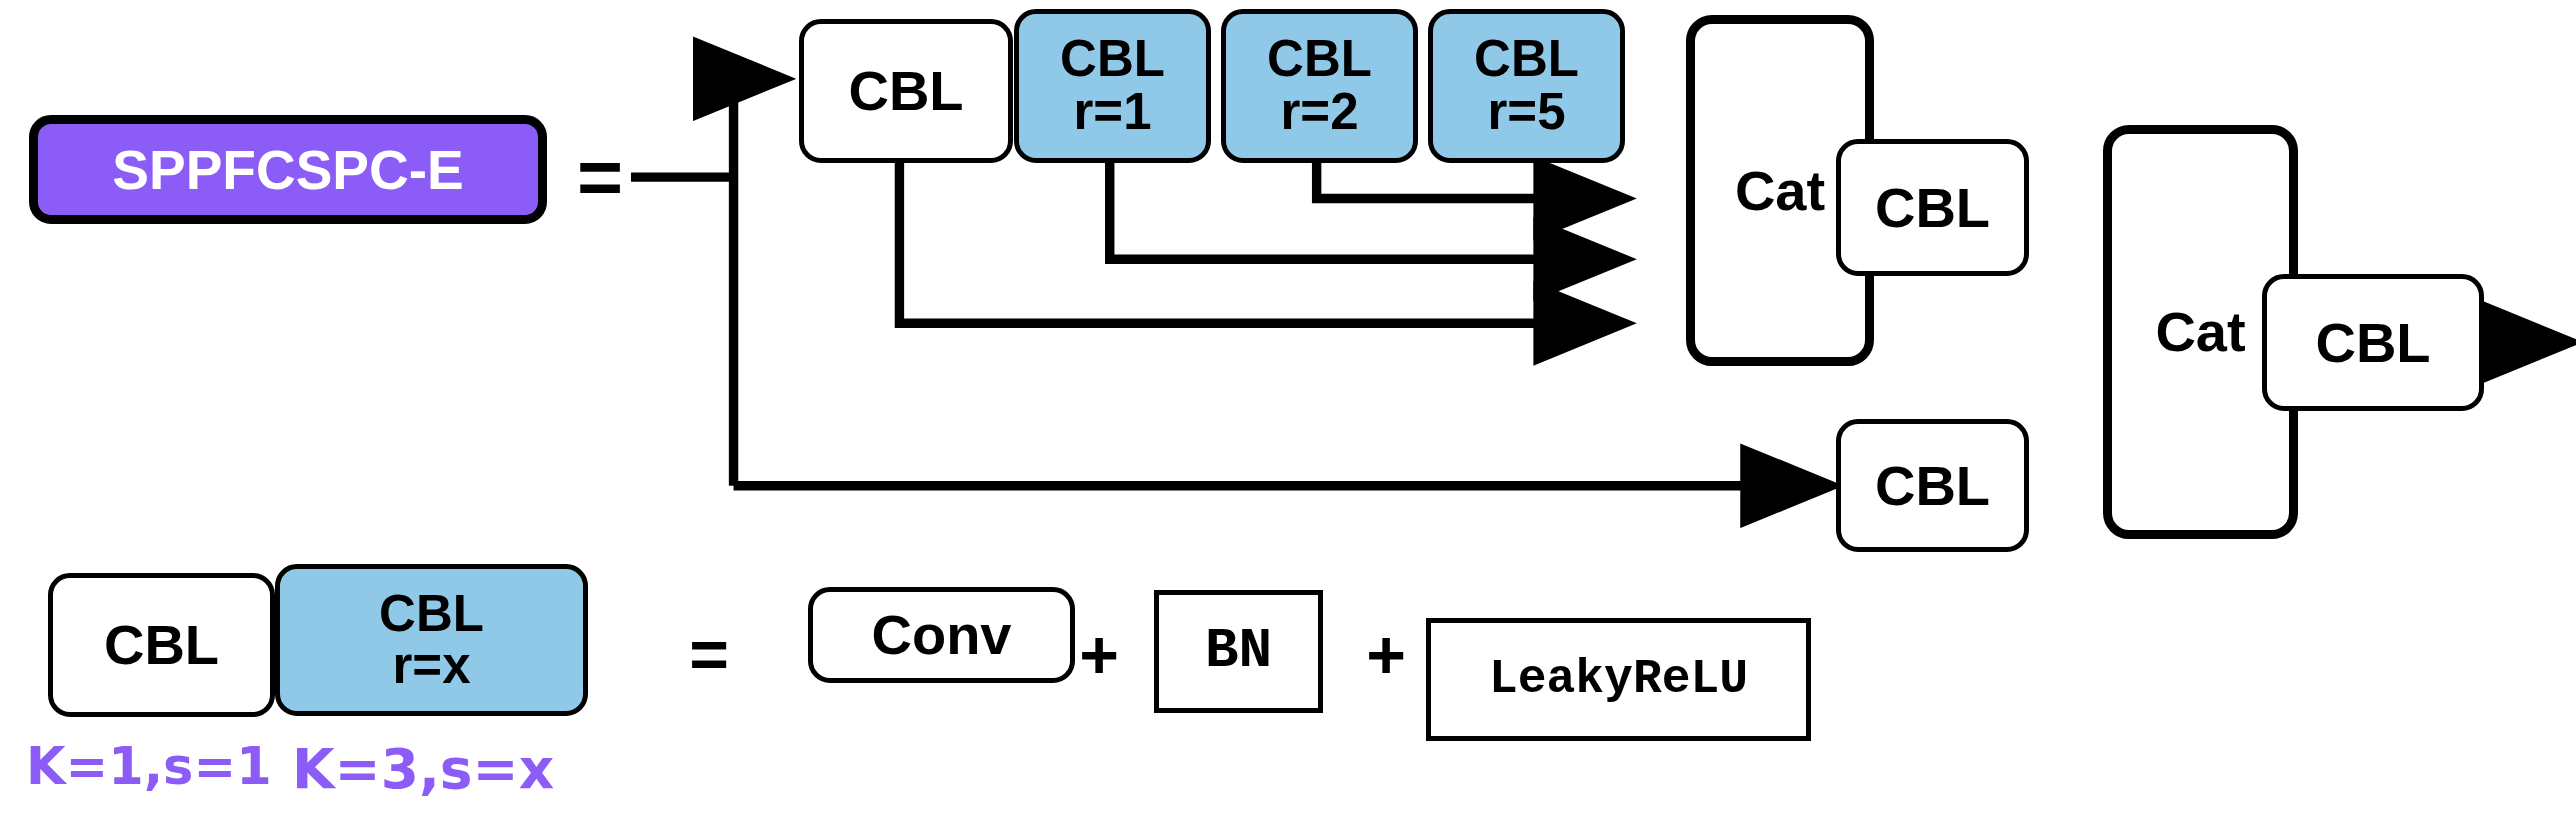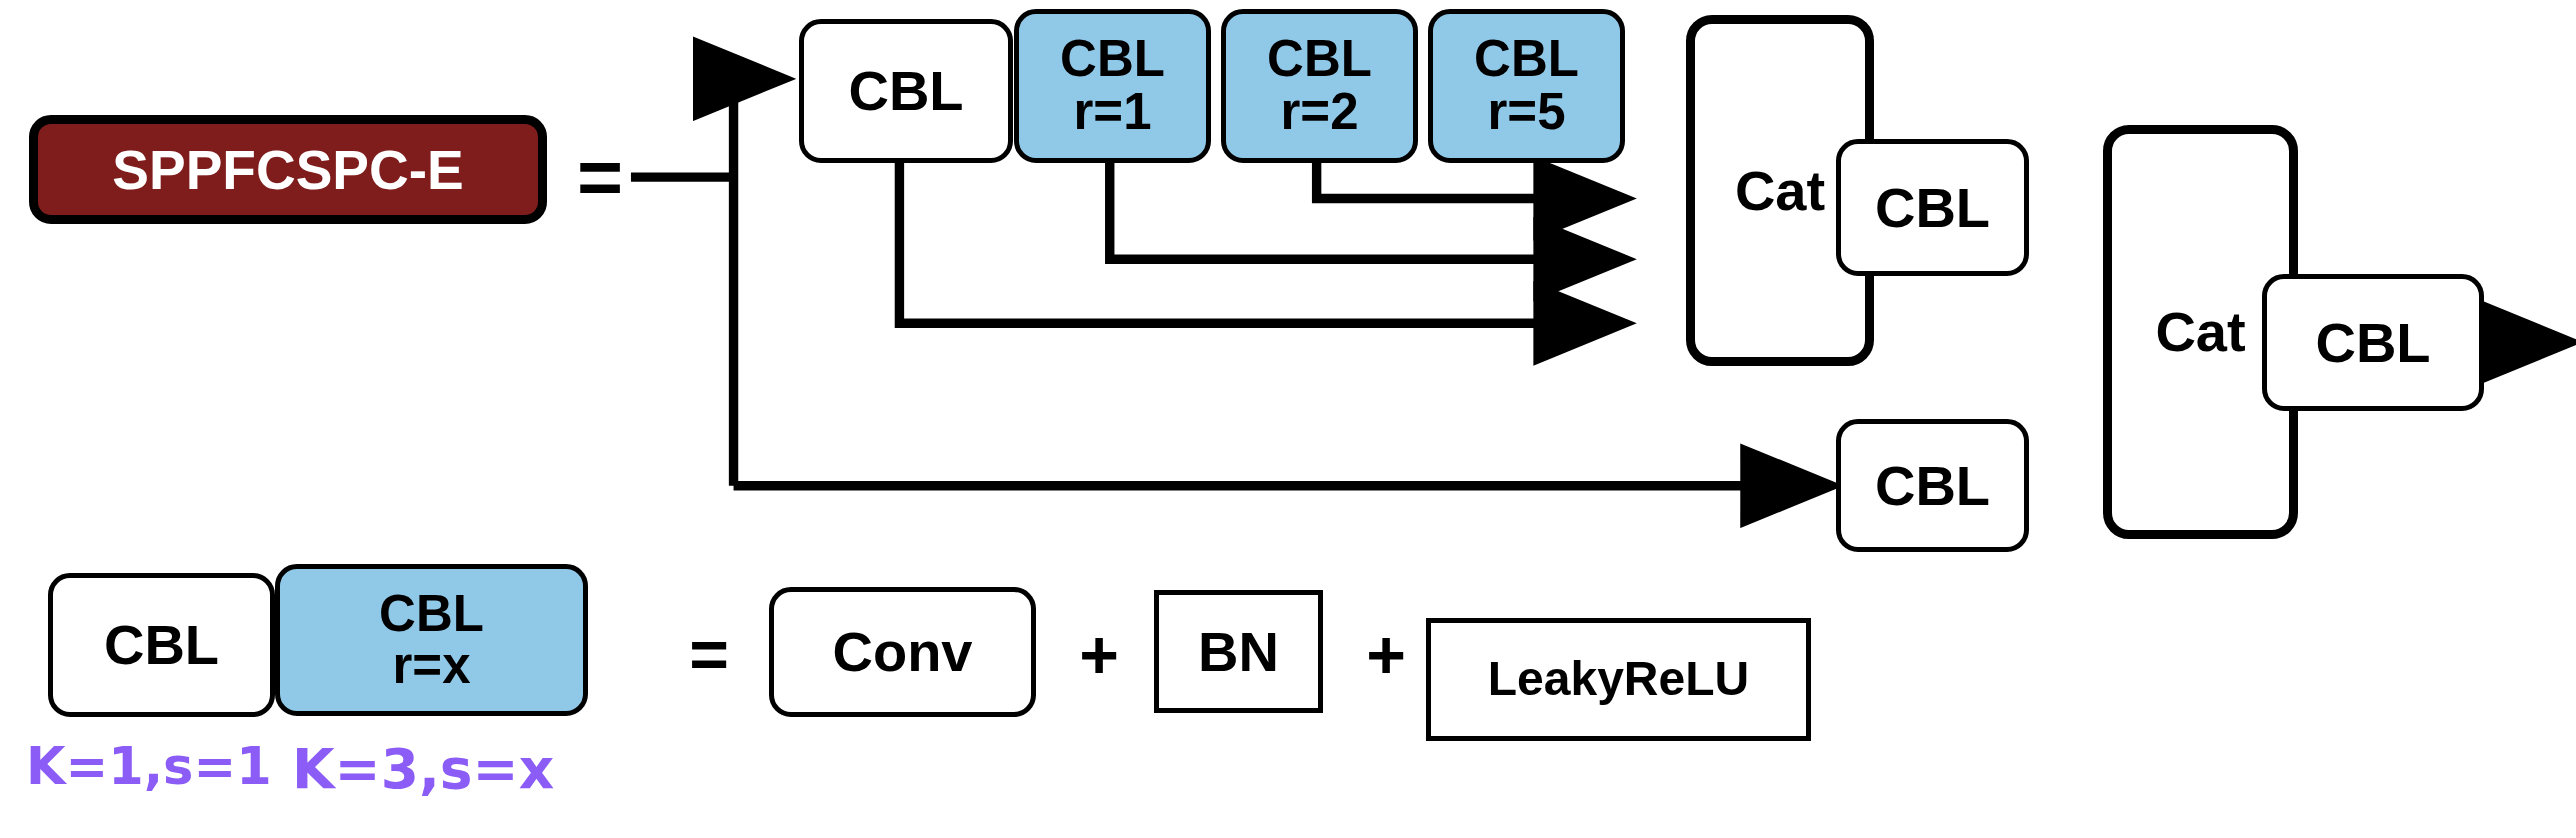--- a/index.html
+++ b/index.html
@@ -6,23 +6,23 @@
   body{width:2576px;height:839px;overflow:hidden;font-family:"Liberation Sans",sans-serif;}
   #stage{position:relative;width:2576px;height:839px;background:#fff;}
   svg#wires{position:absolute;left:0;top:0;width:2576px;height:839px;overflow:visible;}
 
   .node{position:absolute;box-sizing:border-box;display:flex;flex-direction:column;
         align-items:center;justify-content:center;background:#ffffff;color:#000;
         font-weight:bold;line-height:1.02;text-align:center;z-index:5;}
   .rr{border:5.1px solid #000;border-radius:22px;}
   .thick{border-width:9.4px;border-radius:26px;margin-left:36px;}
   .blue{background:#90C8E8;}
-  .sq{border:5.1px solid #000;border-radius:0;}
+  .sq{border:5.1px solid #000;border-radius:0;font-family:Liberation Mono, monospace;}
 
-  .title-box{position:absolute;box-sizing:border-box;background:#7f1d1d;
+  .title-box{position:absolute;box-sizing:border-box;background:#8b5cf6;
              border:9.4px solid #000;border-radius:22px;display:flex;align-items:center;
              justify-content:center;color:#ffffff;font-weight:bold;z-index:6;}
 
   .glyph{position:absolute;font-weight:bold;color:#000;z-index:6;
          display:flex;align-items:center;justify-content:center;}
 
   .caption{position:absolute;font-weight:bold;color:#8b5cf6;z-index:6;
            font-family:"DejaVu Sans",sans-serif;white-space:nowrap;}
 
   .l1{font-size:56px;}
@@ -111,21 +111,21 @@
   <div class="caption" style="left:26px;top:737px;font-size:51px;">K=1,s=1</div>
 
   <div class="node rr blue l2" style="left:275px;top:564px;width:313px;height:152px;">
     <span>CBL</span>
     <span>r=x</span>
   </div>
   <div class="caption" style="left:292px;top:737px;font-size:55px;">K=3,s=x</div>
 
   <div class="glyph" style="left:675px;top:614px;width:68px;height:79px;font-size:68px;">=</div>
 
-  <div class="node rr l1" style="left:769px;top:587px;width:267px;height:130px;">
+  <div class="node rr l1" style="left:808px;top:587px;width:267px;height:96px;">
     <span>Conv</span>
   </div>
 
   <div class="glyph" style="left:1069px;top:614px;width:60px;height:79px;font-size:68px;">+</div>
 
   <div class="node sq l1" style="left:1154px;top:590px;width:169px;height:123px;">
     <span>BN</span>
   </div>
 
   <div class="glyph" style="left:1356px;top:614px;width:60px;height:79px;font-size:68px;">+</div>

